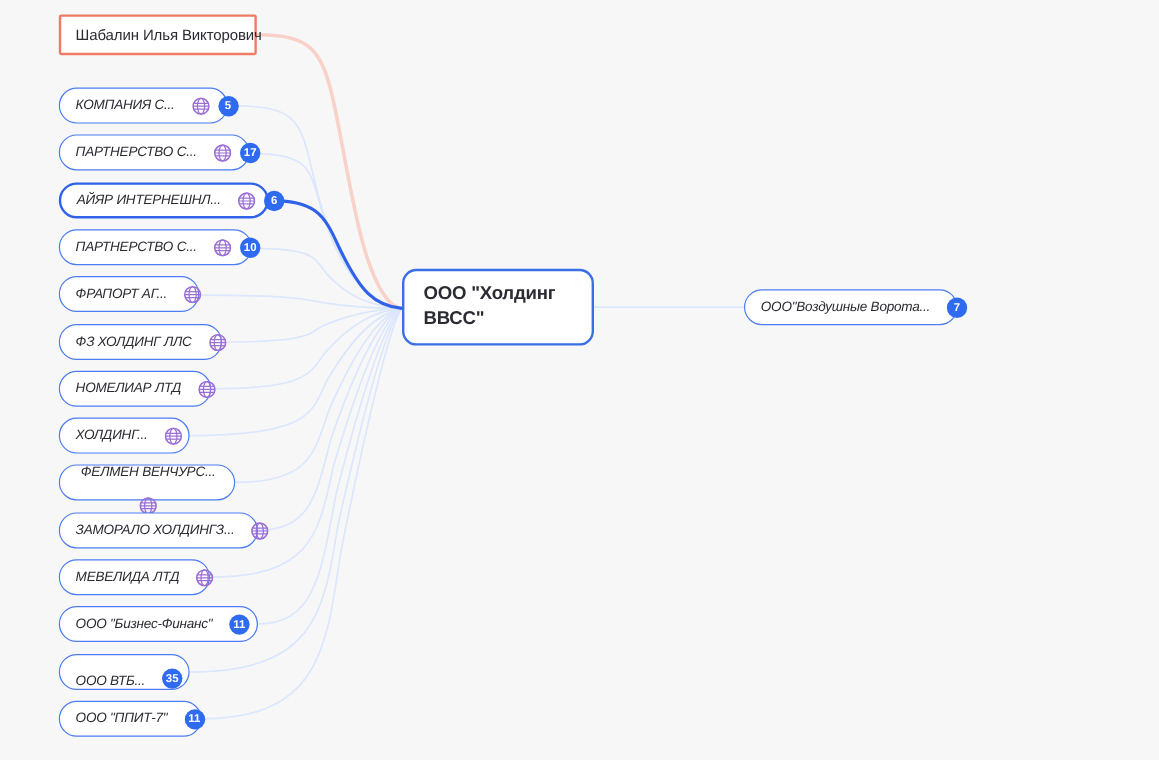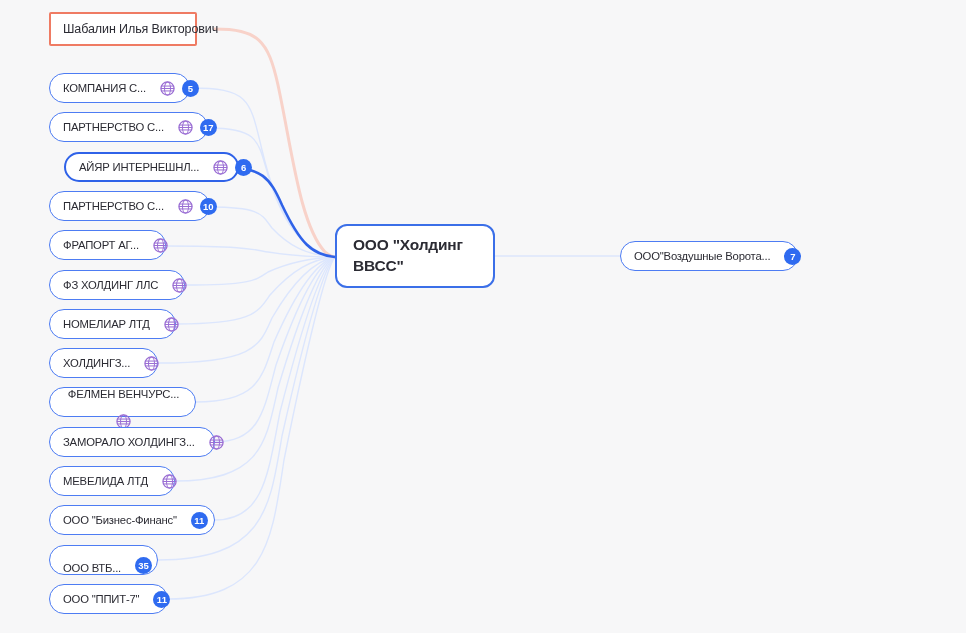--- a/index.html
+++ b/index.html
@@ -59,20 +59,21 @@
   }
   .node-pill.is-focused {
     border-width: 2px;
     border-color: #2f62e8;
   }
   .node-pill .node-label {
     font-size: 11.3px;
     color: #2b2b33;
     letter-spacing: -0.2px;
     white-space: nowrap;
+    font-style: italic;
   }
   
   .node-center {
     border: 2px solid #3b6fe8;
     border-radius: 12px;
     padding: 10px 16px;
     align-items: center;
     width: 160px;
     height: 64px;
   }
@@ -131,21 +132,21 @@
       <path d="M495,256 L620,256"></path>
     </g>
     <g fill="none" stroke="#f8d2c9" stroke-width="3">
       <path d="M214,29 C258,29 268,40 278,85 C292,150 300,225 325,252 C330,256 332,257 335,257"></path>
     </g>
     <g fill="none" stroke="#2f62e8" stroke-width="2.6">
       <path d="M224,167 C262,167 270,178 282,205 C300,243 312,255 335,257"></path>
     </g>
   </svg>
 
-  <div class="node node-person" style="left: 49px; top: 12px; width: 148px; height: 34px;">
+  <div class="node node-person" style="left: 49px; top: 12px; width: 165px; height: 34px;">
     <span class="node-label">Шабалин Илья Викторович</span>
   </div>
 
   <div id="left-nodes">
       <div class="node node-pill" style="left: 49px; top: 73px; width: 141px;">
         <span class="node-label">КОМПАНИЯ С...</span>
         <div style="flex: 1 1 auto;"></div>
         <svg class="globe-icon" viewBox="0 0 16 16">
           <circle cx="8" cy="8" r="7" fill="none" stroke="#9b6fd4" stroke-width="1.4"></circle>
           <ellipse cx="8" cy="8" rx="3.2" ry="7" fill="none" stroke="#9b6fd4" stroke-width="1.1"></ellipse>
@@ -160,21 +161,21 @@
         <div style="flex: 1 1 auto;"></div>
         <svg class="globe-icon" viewBox="0 0 16 16">
           <circle cx="8" cy="8" r="7" fill="none" stroke="#9b6fd4" stroke-width="1.4"></circle>
           <ellipse cx="8" cy="8" rx="3.2" ry="7" fill="none" stroke="#9b6fd4" stroke-width="1.1"></ellipse>
           <line x1="1.2" y1="5.4" x2="14.8" y2="5.4" stroke="#9b6fd4" stroke-width="1.1"></line>
           <line x1="1.2" y1="10.6" x2="14.8" y2="10.6" stroke="#9b6fd4" stroke-width="1.1"></line>
           <line x1="1" y1="8" x2="15" y2="8" stroke="#9b6fd4" stroke-width="1.1"></line>
         </svg>
         <span class="count-badge">17</span>
       </div>
-      <div class="node node-pill is-focused" style="left: 64px; top: 152px; width: 175px;">
+      <div class="node node-pill is-focused" style="left: 49px; top: 152px; width: 175px;">
         <span class="node-label">АЙЯР ИНТЕРНЕШНЛ...</span>
         <div style="flex: 1 1 auto;"></div>
         <svg class="globe-icon" viewBox="0 0 16 16">
           <circle cx="8" cy="8" r="7" fill="none" stroke="#9b6fd4" stroke-width="1.4"></circle>
           <ellipse cx="8" cy="8" rx="3.2" ry="7" fill="none" stroke="#9b6fd4" stroke-width="1.1"></ellipse>
           <line x1="1.2" y1="5.4" x2="14.8" y2="5.4" stroke="#9b6fd4" stroke-width="1.1"></line>
           <line x1="1.2" y1="10.6" x2="14.8" y2="10.6" stroke="#9b6fd4" stroke-width="1.1"></line>
           <line x1="1" y1="8" x2="15" y2="8" stroke="#9b6fd4" stroke-width="1.1"></line>
         </svg>
         <span class="count-badge">6</span>
@@ -218,21 +219,21 @@
         <div style="flex: 1 1 auto;"></div>
         <svg class="globe-icon" viewBox="0 0 16 16">
           <circle cx="8" cy="8" r="7" fill="none" stroke="#9b6fd4" stroke-width="1.4"></circle>
           <ellipse cx="8" cy="8" rx="3.2" ry="7" fill="none" stroke="#9b6fd4" stroke-width="1.1"></ellipse>
           <line x1="1.2" y1="5.4" x2="14.8" y2="5.4" stroke="#9b6fd4" stroke-width="1.1"></line>
           <line x1="1.2" y1="10.6" x2="14.8" y2="10.6" stroke="#9b6fd4" stroke-width="1.1"></line>
           <line x1="1" y1="8" x2="15" y2="8" stroke="#9b6fd4" stroke-width="1.1"></line>
         </svg>
       </div>
       <div class="node node-pill" style="left: 49px; top: 348px; width: 109px;">
-        <span class="node-label">ХОЛДИНГЗ...</span>
+        <span class="node-label">ХОЛДИНГ...</span>
         <div style="flex: 1 1 auto;"></div>
         <svg class="globe-icon" viewBox="0 0 16 16">
           <circle cx="8" cy="8" r="7" fill="none" stroke="#9b6fd4" stroke-width="1.4"></circle>
           <ellipse cx="8" cy="8" rx="3.2" ry="7" fill="none" stroke="#9b6fd4" stroke-width="1.1"></ellipse>
           <line x1="1.2" y1="5.4" x2="14.8" y2="5.4" stroke="#9b6fd4" stroke-width="1.1"></line>
           <line x1="1.2" y1="10.6" x2="14.8" y2="10.6" stroke="#9b6fd4" stroke-width="1.1"></line>
           <line x1="1" y1="8" x2="15" y2="8" stroke="#9b6fd4" stroke-width="1.1"></line>
         </svg>
       </div>
       <div class="node node-pill" style="left: 49px; top: 387px; width: 147px; flex-direction: column;">

